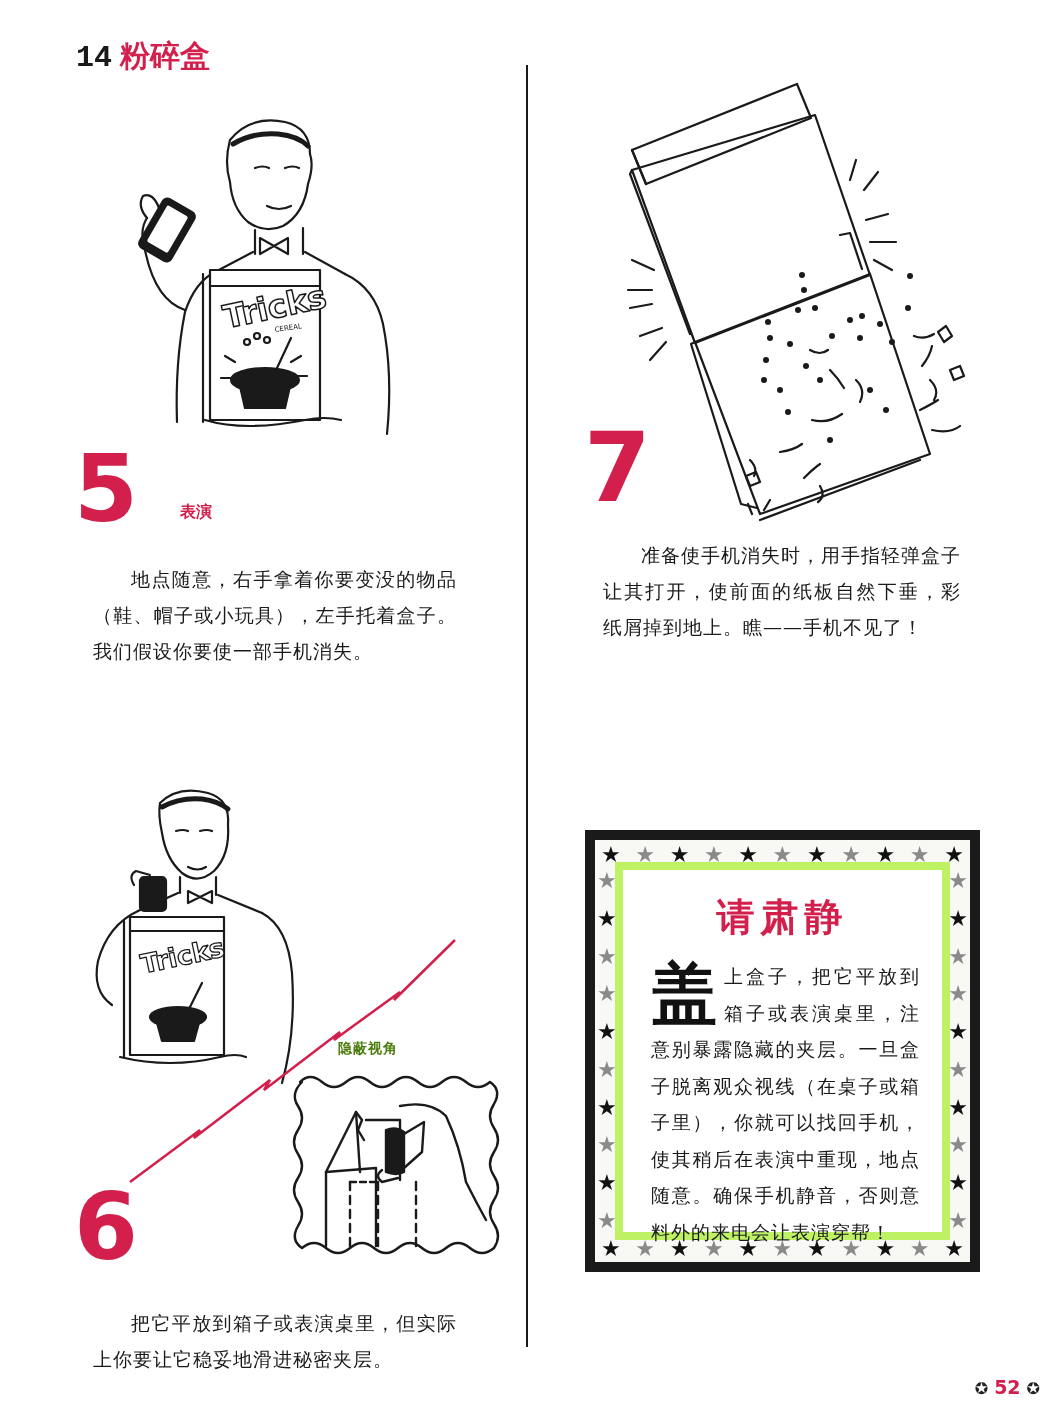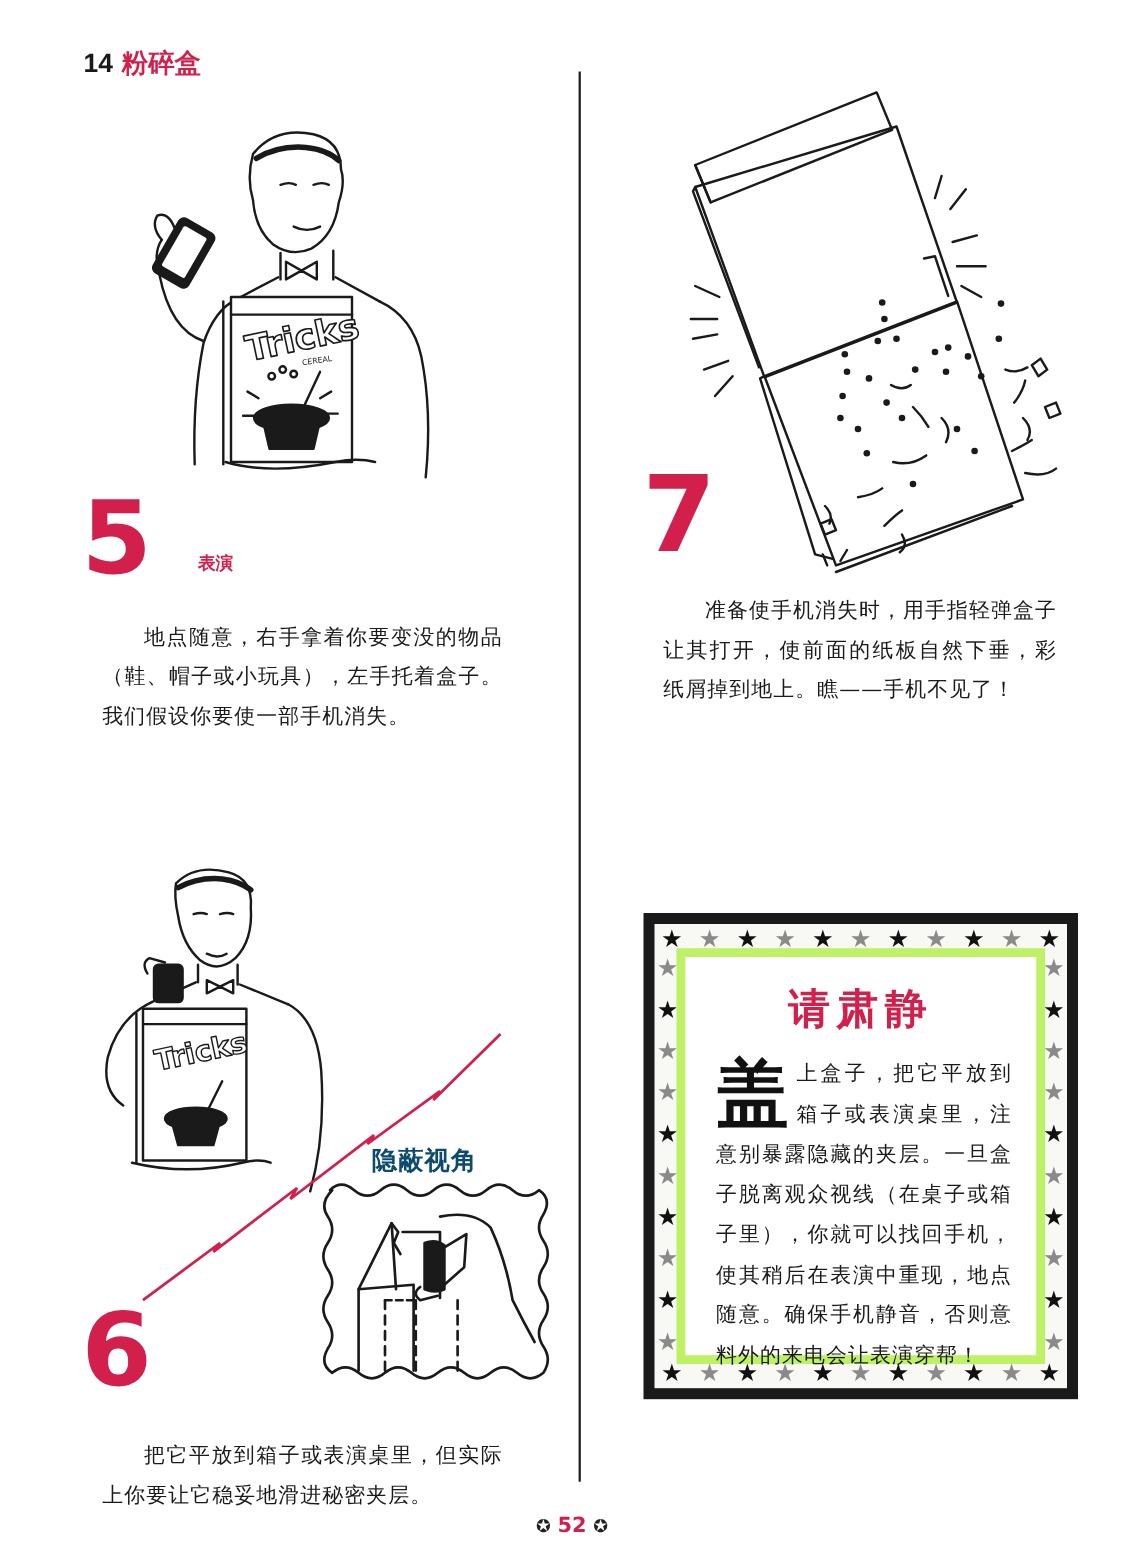--- a/index.html
+++ b/index.html
@@ -1,41 +1,41 @@
 <!DOCTYPE html>
 <html><head>
 <meta charset="utf-8">
 <style>
   html, body { margin:0; padding:0; background:#ffffff; }
   body { width:1040px; height:1414px; position:relative; overflow:hidden;
          font-family:"DejaVu Serif", "Liberation Serif", serif; color:#1a1a1a; }
   .abs { position:absolute; }
-  .header { left:76px; top:44px; font-family:Liberation Sans, sans-serif; font-weight:bold; font-size:24px; line-height:28px; }
+  .header { left:76px; top:44px; font-family:Liberation Mono, monospace; font-weight:bold; font-size:30px; line-height:28px; }
   .header .num { color:#1a1a1a; margin-right:8px; }
   .header .title { color:#d21f4c; }
   .divider { left:526px; top:65px; width:2px; height:1282px; background:#1a1a1a; }
   .step-num { font-family:"DejaVu Sans","Liberation Sans",sans-serif; font-weight:bold; color:#d21f4c; line-height:1; }
   .step-label { font-family:"DejaVu Sans","Liberation Sans",sans-serif; font-weight:bold; color:#d21f4c; font-size:16px;margin-left:40px; }
   .body-text { font-size:19px; line-height:36px; letter-spacing:1px; text-align:justify; }
   .body-text p { margin:17px; text-indent:2em; }
   .notice { left:585px; top:830px; width:395px; height:442px; background:#1a1a1a; }
   .notice-inner-frame { position:absolute; left:10px; top:10px; right:10px; bottom:10px; background:#f8f8f5; }
   .notice-core { position:absolute; left:20px; top:22px; right:20px; bottom:22px; background:#bef264; }
   .notice-core-inner { position:absolute; left:8px; top:8px; right:8px; bottom:8px; background:#ffffff; }
   .star-row { position:absolute; left:0; right:0; display:flex; justify-content:space-between; padding:0 6px; font-size:22px; line-height:22px; font-family:"DejaVu Sans",sans-serif; }
   .star-col { position:absolute; top:30px; bottom:30px; display:flex; flex-direction:column; justify-content:space-between; font-size:22px; line-height:22px; font-family:"DejaVu Sans",sans-serif; }
   .star-dark { color:#111; }
   .star-grey { color:#8a8a8a; }
   .notice-title { position:absolute; left:0; right:0; top:22px; text-align:center; font-family:"DejaVu Sans","Liberation Sans",sans-serif; font-weight:bold; color:#d21f4c; font-size:38px; letter-spacing:6px; }
   .notice-text { position:absolute; left:28px; right:22px; top:88px; font-size:19px; line-height:36.5px; letter-spacing:1px; text-align:justify; }
   .dropcap { float:left; font-family:"DejaVu Sans","Liberation Sans",sans-serif; font-weight:bold; font-size:66px; line-height:66px; margin:4px 6px 0 0; color:#111; }
-  .footer { left:0; width:1040px; top:1376px; text-align:center; font-family:"DejaVu Sans","Liberation Sans",sans-serif; font-size:19px; font-weight:bold; }
+  .footer { left:0; width:1040px; top:1376px; text-align:right; font-family:"DejaVu Sans","Liberation Sans",sans-serif; font-size:19px; font-weight:bold; }
   .footer .pg { color:#d21f4c; margin:0 6px; }
   .footer .st { color:#222; font-size:16px; }
-  .callout-label { font-family:"DejaVu Sans","Liberation Sans",sans-serif; font-weight:bold; color:#0c4a6e; font-size:23px; letter-spacing:1px; }
+  .callout-label { font-family:"DejaVu Sans","Liberation Sans",sans-serif; font-weight:bold; color:#4d7c0f; font-size:14px; letter-spacing:1px; }
   svg { overflow:visible; }
 </style>
 </head>
 <body>
 
 <div class="abs header">
   <span class="num">14</span><span class="title">粉碎盒</span>
 </div>
 
 <div class="abs divider"></div>

